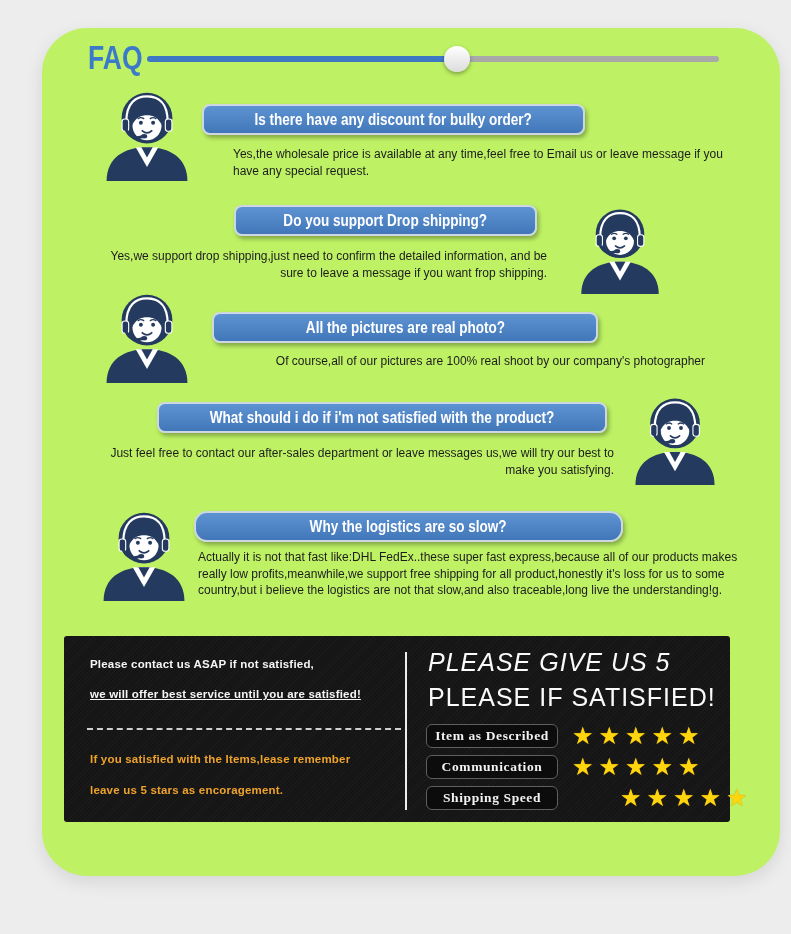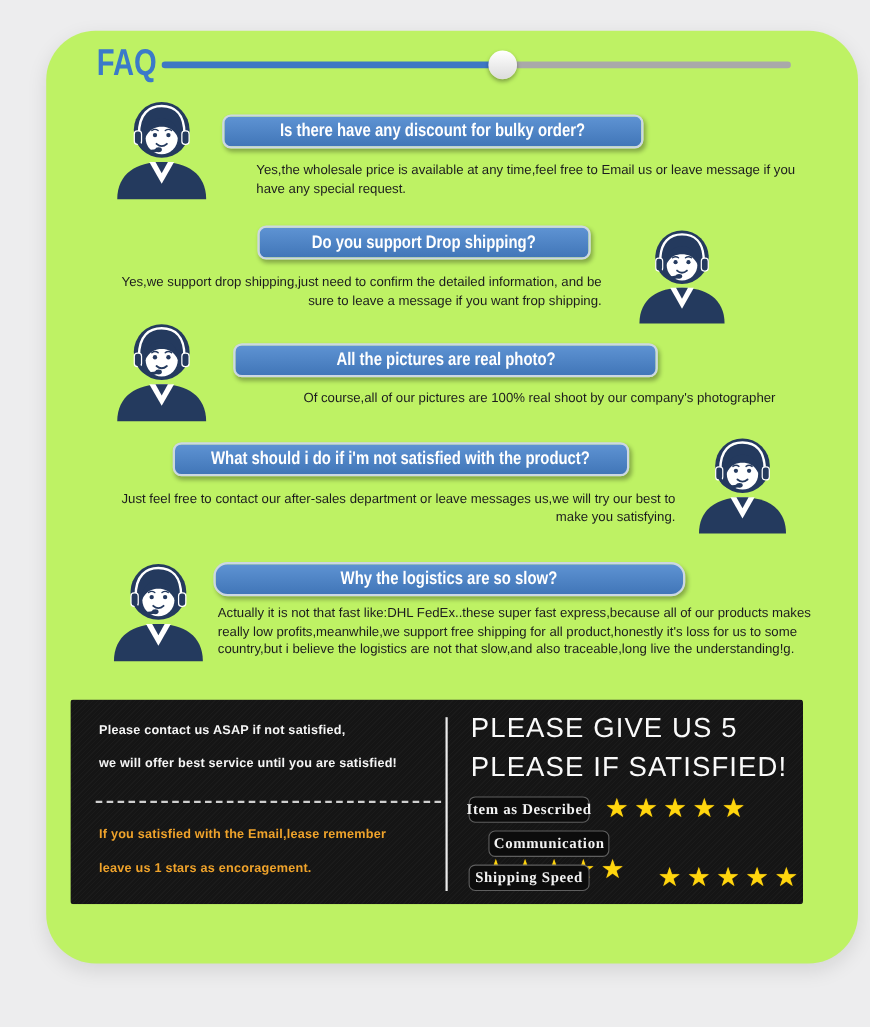--- a/index.html
+++ b/index.html
@@ -45,51 +45,51 @@
     color:#fff;font-weight:bold;
     background:linear-gradient(180deg,#5e93d3,#4176b8);
     border:2px solid #ccd7e3;border-radius:8px;
     box-shadow:2px 3px 4px rgba(0,0,0,.30);
   }
   .qbar span{display:inline-block;white-space:nowrap;font-size:16.5px;
     transform:scaleX(.82);transform-origin:center;}
   .qbar-1{left:160px;top:76px;width:383px;}
   .qbar-2{left:192px;top:177px;width:303px;}
   .qbar-3{left:170px;top:284px;width:386px;}
-  .qbar-4{left:115px;top:374px;width:415px;}
+  .qbar-4{left:115px;top:374px;width:450px;}
   .qbar-5{left:152px;top:483px;width:429px;border-radius:13px;}
   
   .answer{position:absolute;margin:0;font-size:12px;line-height:16.5px;color:#1c1c1e;}
   .answer-1{left:157px;top:118px;width:515px;text-align:left;margin-left:34px;}
   .answer-2{left:55px;top:220px;width:450px;text-align:right;}
   .answer-3{left:173px;top:325px;width:490px;text-align:right;}
   .answer-4{left:60px;top:417px;width:512px;text-align:right;}
   .answer-5{left:156px;top:521px;width:552px;text-align:left;}
   
   .footer{
     position:absolute;left:22px;top:608px;width:666px;height:186px;
     background-color:#151515;border-radius:3px;
     background-image:repeating-linear-gradient(135deg,rgba(255,255,255,.025) 0 1px,transparent 1px 3px);
   }
   .fline{position:absolute;margin:0;font-weight:bold;font-size:11.5px;
     letter-spacing:.2px;color:#f5f5f5;white-space:nowrap;}
   .fl1{left:26px;top:22px;}
-  .fl2{left:26px;top:52px;}
+  .fl2{left:26px;top:52px;text-decoration:underline;}
   .dashes{position:absolute;left:23px;top:92px;width:314px;border-top:2px dashed #cfcfcf;}
   .fo1{left:26px;top:117px;color:#efa32b;}
   .fo2{left:26px;top:148px;color:#efa32b;}
   .v-divider{position:absolute;left:341px;top:16px;width:2px;height:158px;background:#ececec;}
   .fr-heading{position:absolute;left:364px;margin:0;color:#fafafa;
     font-size:25px;font-weight:normal;letter-spacing:1px;white-space:nowrap;}
-  .frh1{top:12px;}
+  .frh1{top:12px;font-style:italic;}
   .frh2{top:47px;}
   .rating-row{position:absolute;left:362px;display:flex;align-items:center;}
-  .rr1{top:88px;} .rr2{top:119px;flex-direction:column;} .rr3{top:150px;gap:48px;}
+  .rr1{top:88px;} .rr2{top:119px;} .rr3{top:150px;gap:48px;}
   .pill{
-    width:110px;height:24px;box-sizing:border-box;
+    width:132px;height:24px;box-sizing:border-box;
     background:#0c0c0c;border:1px solid #5f5f5f;border-radius:6px;
     color:#f2f2f2;font-family:"Liberation Serif",serif;font-size:13.5px;
     font-weight:bold;letter-spacing:.6px;
     display:flex;align-items:center;justify-content:center;white-space:nowrap;
   }
   .stars{
     margin-left:14px;color:#ffd60e;font-size:24px;line-height:24px;
     letter-spacing:5px;white-space:nowrap;text-shadow:0 0 1px #b8860b;
   }
   .defs{position:absolute;width:0;height:0;overflow:hidden;}
@@ -176,22 +176,22 @@
       </svg>
     <div class="qbar qbar-5">
       <span>Why the logistics are so slow?</span>
     </div>
     <p class="answer answer-5">Actually it is not that fast like:DHL FedEx..these super fast express,because all of our products makes really low profits,meanwhile,we support free shipping for all product,honestly it's loss for us to some country,but i believe the logistics are not that slow,and also traceable,long live the understanding!g.</p>
 
     <div class="footer">
       <p class="fline fl1">Please contact us ASAP if not satisfied,</p>
       <p class="fline fl2">we will offer best service until you are satisfied!</p>
       <div class="dashes"></div>
-      <p class="fline fo1">If you satisfied with the Email,lease remember</p>
-      <p class="fline fo2">leave us 1 stars as encoragement.</p>
+      <p class="fline fo1">If you satisfied with the Items,lease remember</p>
+      <p class="fline fo2">leave us 5 stars as encoragement.</p>
       <div class="v-divider"></div>
 
       <p class="fr-heading frh1">PLEASE GIVE US 5</p>
       <p class="fr-heading frh2">PLEASE IF SATISFIED!</p>
 
       <div class="rating-row rr1">
         <div class="pill">Item as Described</div>
         <span class="stars">★★★★★</span>
       </div>
       <div class="rating-row rr2">

